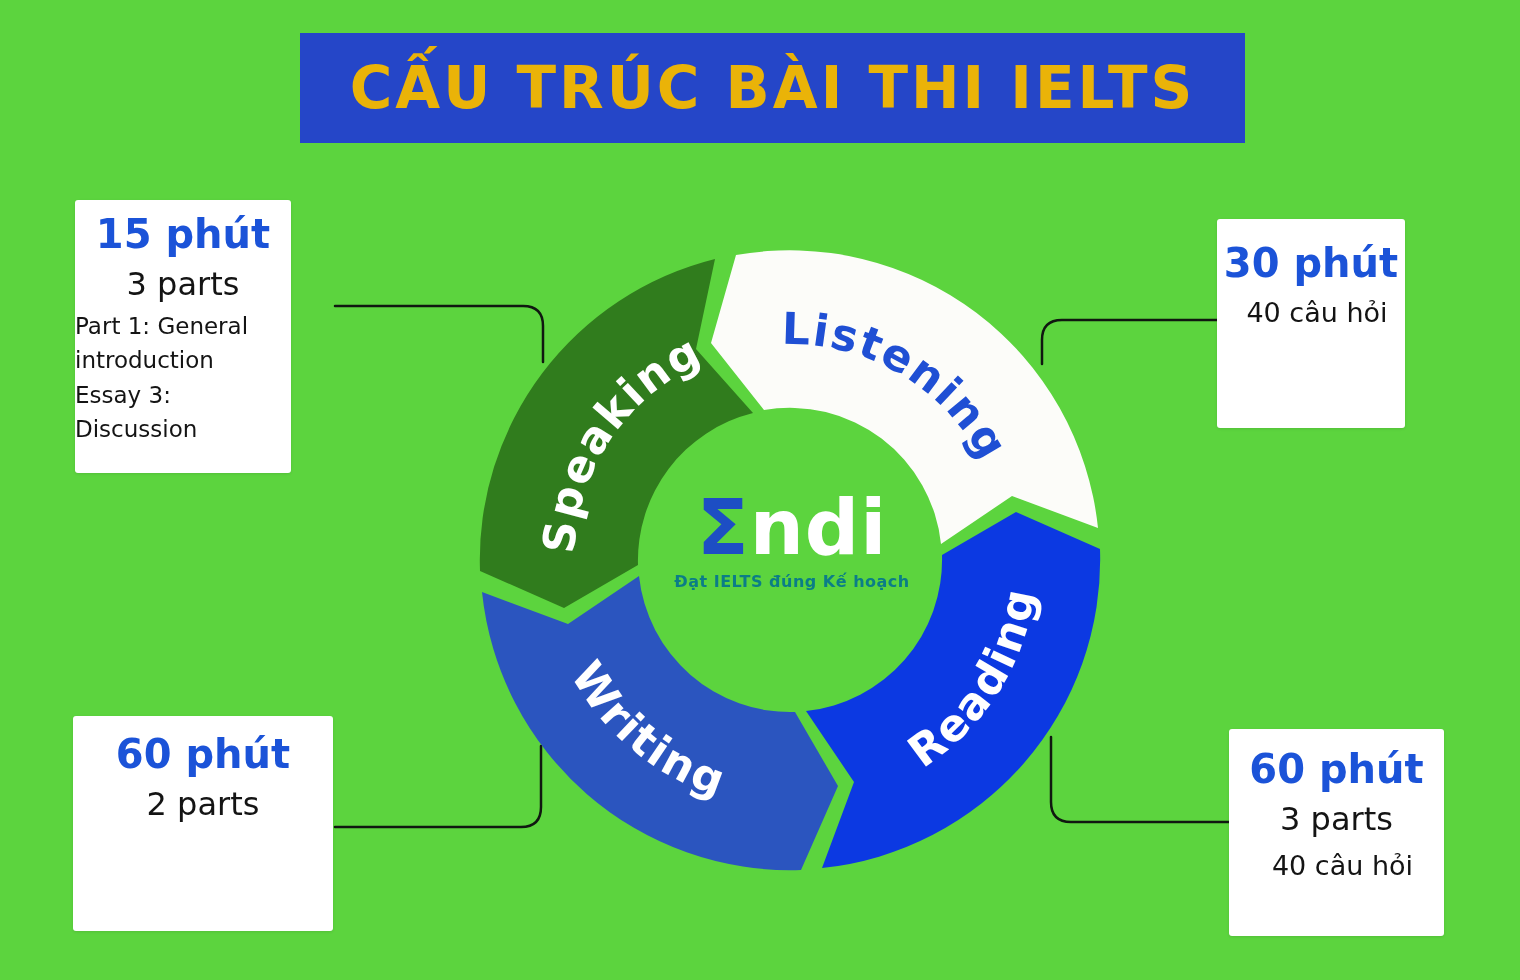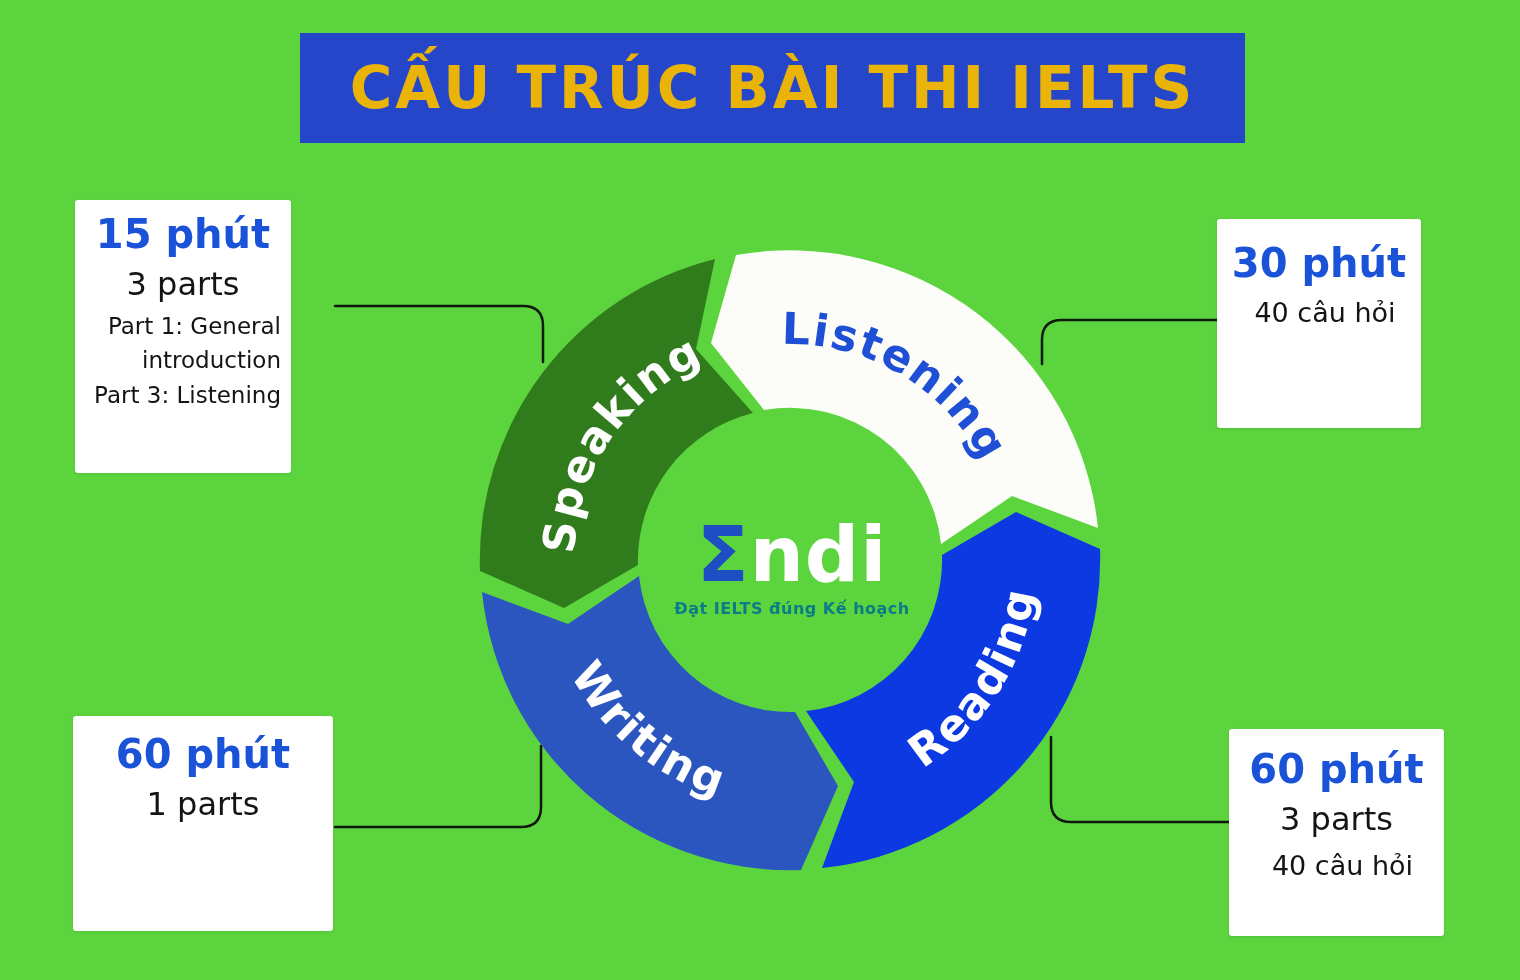--- a/index.html
+++ b/index.html
@@ -42,59 +42,58 @@
   .card {
     position: absolute;
     background: #FFFFFF;
     border-radius: 3px;
     box-shadow: 0 1px 3px rgba(0,0,0,0.10);
     text-align: center;
     box-sizing: border-box;
     color: #141414;
   }
   .card-speaking { left: 75px;   top: 200px; width: 216px; height: 273px; padding-top: 12px; }
-  .card-listening{ left: 1217px; top: 219px; width: 204px; height: 209px; padding-top: 22px; }
+  .card-listening{ left: 1217px; top: 219px; width: 188px; height: 209px; padding-top: 22px; }
   .card-writing  { left: 73px;   top: 716px; width: 260px; height: 215px; padding-top: 16px; }
   .card-reading  { left: 1229px; top: 729px; width: 215px; height: 207px; padding-top: 18px; }
   .duration {
     color: #1B53D8;
     font-size: 40px;
     font-weight: 700;
     line-height: 1.1;
   }
   .parts {
     font-size: 32px;
     font-weight: 500;
     margin-top: 10px;
     line-height: 1.15;
   }
   .questions {
     font-size: 27px;
     margin-top: 12px;
     padding-left: 12px;
   }
   .details {
-    text-align: right;
+    text-align: left;
     font-size: 23px;
     line-height: 1.5;
     padding: 6px 10px 0 0;
   }
   .logo {
     position: absolute;
     left: 642px; top: 490px;
     width: 300px;
     text-align: center;
     line-height: 1;
   }
   .logo-name {
     font-size: 76px;
     font-weight: 700;
     color: #FFFFFF;
     letter-spacing: 1px;
-    margin-top: 27px;
   }
   .logo-sigma { color: #1D4EC4; }
   .logo-tagline {
     margin-top: 8px;
     font-size: 16px;
     font-weight: 700;
     color: #0B7D87;
     letter-spacing: 0.5px;
     text-align: center;
   }
@@ -142,32 +141,32 @@
   <div class="logo">
     <div class="logo-name"><span class="logo-sigma">Σ</span><span>ndi</span></div>
     <div class="logo-tagline">Đạt IELTS đúng Kế hoạch</div>
   </div>
 
   <div class="card card-speaking">
     <div class="duration">15 phút</div>
     <div class="parts">3 parts</div>
     <div class="details">
       <div>Part 1: General introduction</div>
-      <div>Part 3: Listening</div>
+      <div>Essay 3: Discussion</div>
     </div>
   </div>
 
   <div class="card card-listening">
     <div class="duration">30 phút</div>
     <div class="questions">40 câu hỏi</div>
   </div>
 
   <div class="card card-writing">
     <div class="duration">60 phút</div>
-    <div class="parts">1 parts</div>
+    <div class="parts">2 parts</div>
   </div>
 
   <div class="card card-reading">
     <div class="duration">60 phút</div>
     <div class="parts">3 parts</div>
     <div class="questions">40 câu hỏi</div>
   </div>
 
 </div>
 

